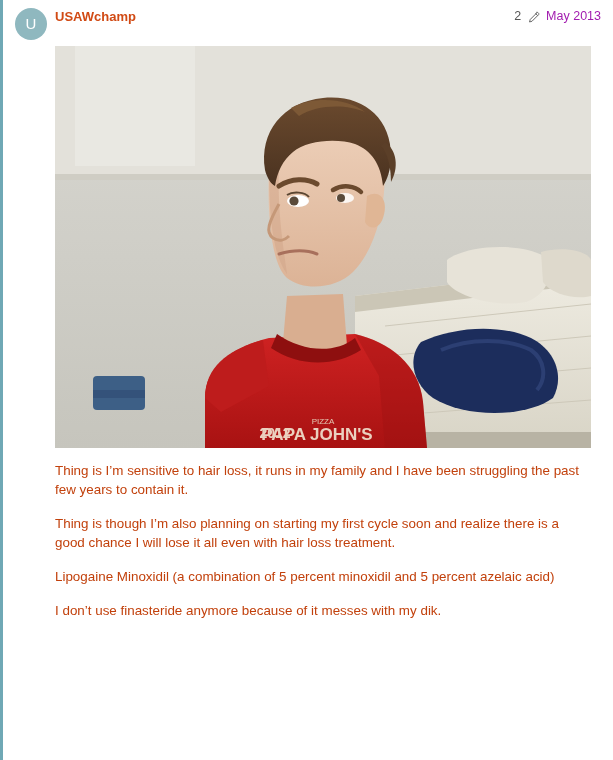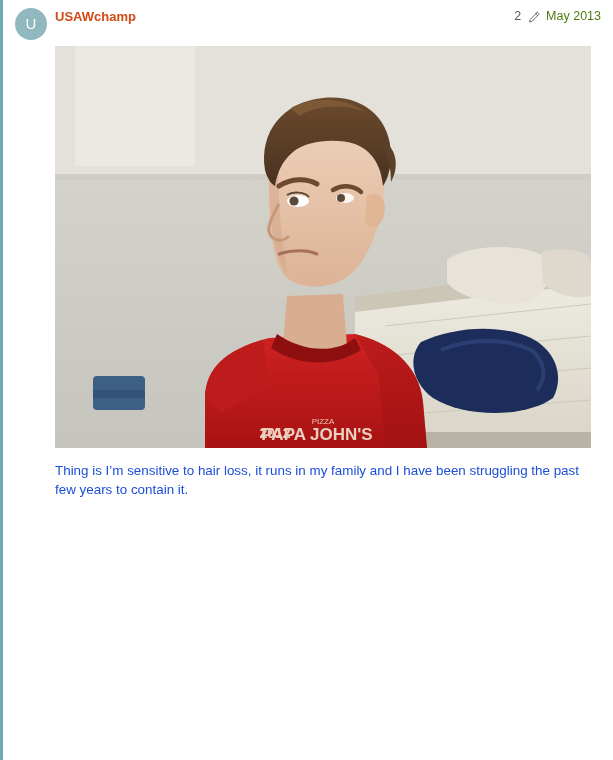--- a/index.html
+++ b/index.html
@@ -63,21 +63,21 @@
   }
   .pencil-icon {
     display: inline-block;
     width: 13px;
     height: 13px;
     position: relative;
     top: 1px;
   }
   .post-date {
     font-size: 12.5px;
-    color: #4d7c0f;
+    color: #a21caf;
   }
   .post-body {
     margin-left: 40px;
     margin-top: 6px;
     width: 536px;
   }
   .post-image {
     width: 536px;
     height: 402px;
     display: block;
@@ -86,21 +86,21 @@
     background: #cfcfcb;
   }
   .post-image svg {
     display: block;
   }
   .post-text p {
     margin: 0 0 4px 0;
     padding: 11px 0 0 0;
     font-size: 13.4px;
     line-height: 19px;
-    color: #1d4ed8;
+    color: #c2410c;
   }
   .post-text p:first-child {
     padding-top: 13px;
   }
 </style>
 </head>
 <body>
 
 <div class="post">
 
@@ -211,16 +211,19 @@
         <path d="M222 218 C238 230 262 230 278 220" fill="none" stroke="#cda храм" stroke-width="0"></path>
 
         <path d="M210 124 C204 86 228 56 268 52 C308 48 336 72 336 110 C336 124 332 134 328 140 C326 118 316 104 300 98 C282 92 252 94 238 106 C228 114 222 126 220 140 C216 138 212 132 210 124 Z" fill="url(#hairg)"></path>
         <path d="M236 62 C258 50 292 52 310 66 C292 58 262 58 244 70 Z" fill="#7d5936"></path>
         <path d="M330 96 C342 104 344 122 336 136 C336 120 332 106 326 100 Z" fill="#5b3f28"></path>
       </svg>
     </div>
 
     <div class="post-text">
       <p>Thing is I’m sensitive to hair loss, it runs in my family and I have been struggling the past few years to contain it.</p>
+      <p>Thing is though I’m also planning on starting my first cycle soon and realize there is a good chance I will lose it all even with hair loss treatment.</p>
+      <p>Lipogaine Minoxidil (a combination of 5 percent minoxidil and 5 percent azelaic acid)</p>
+      <p>I don’t use finasteride anymore because of it messes with my dik.</p>
     </div>
 
   </div>
 </div>
 
 </body></html>

